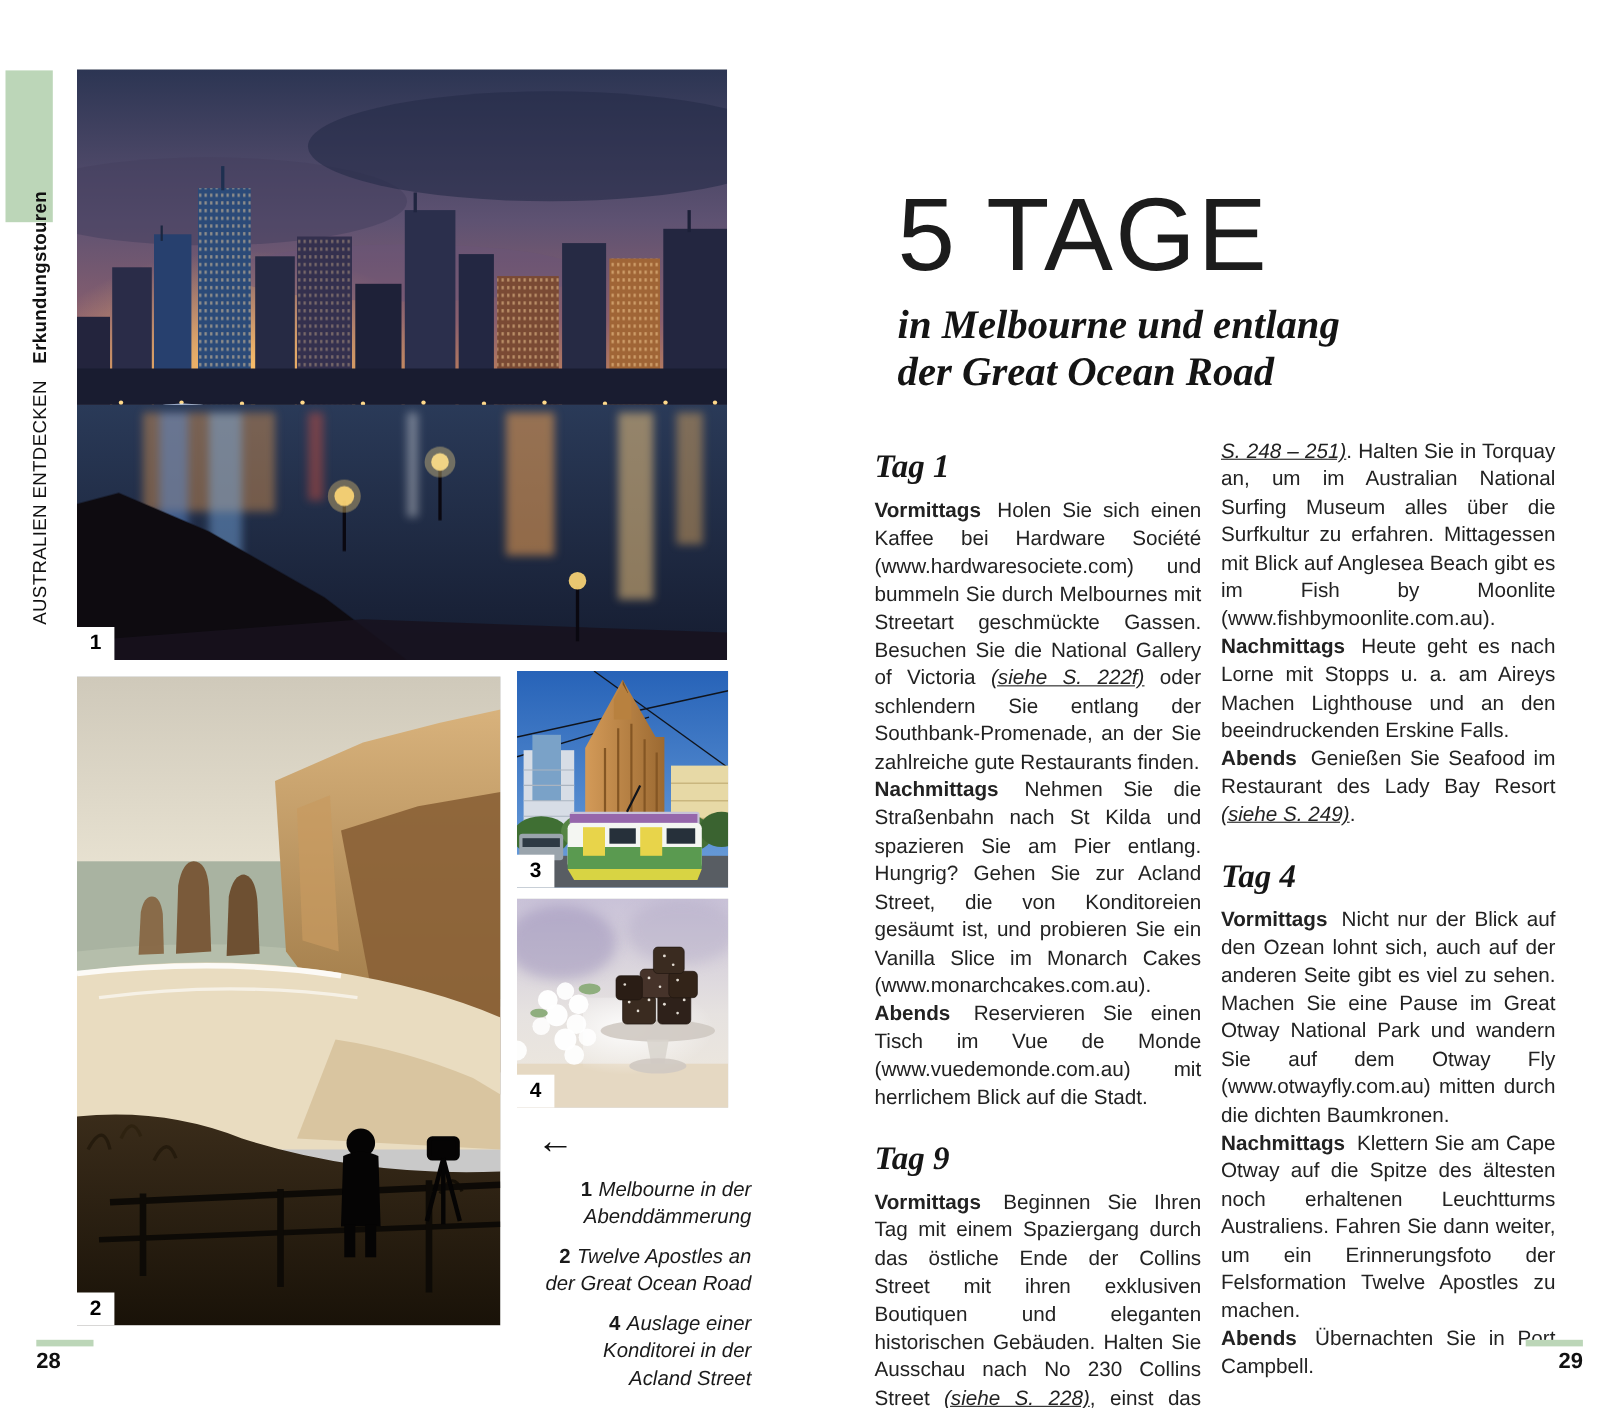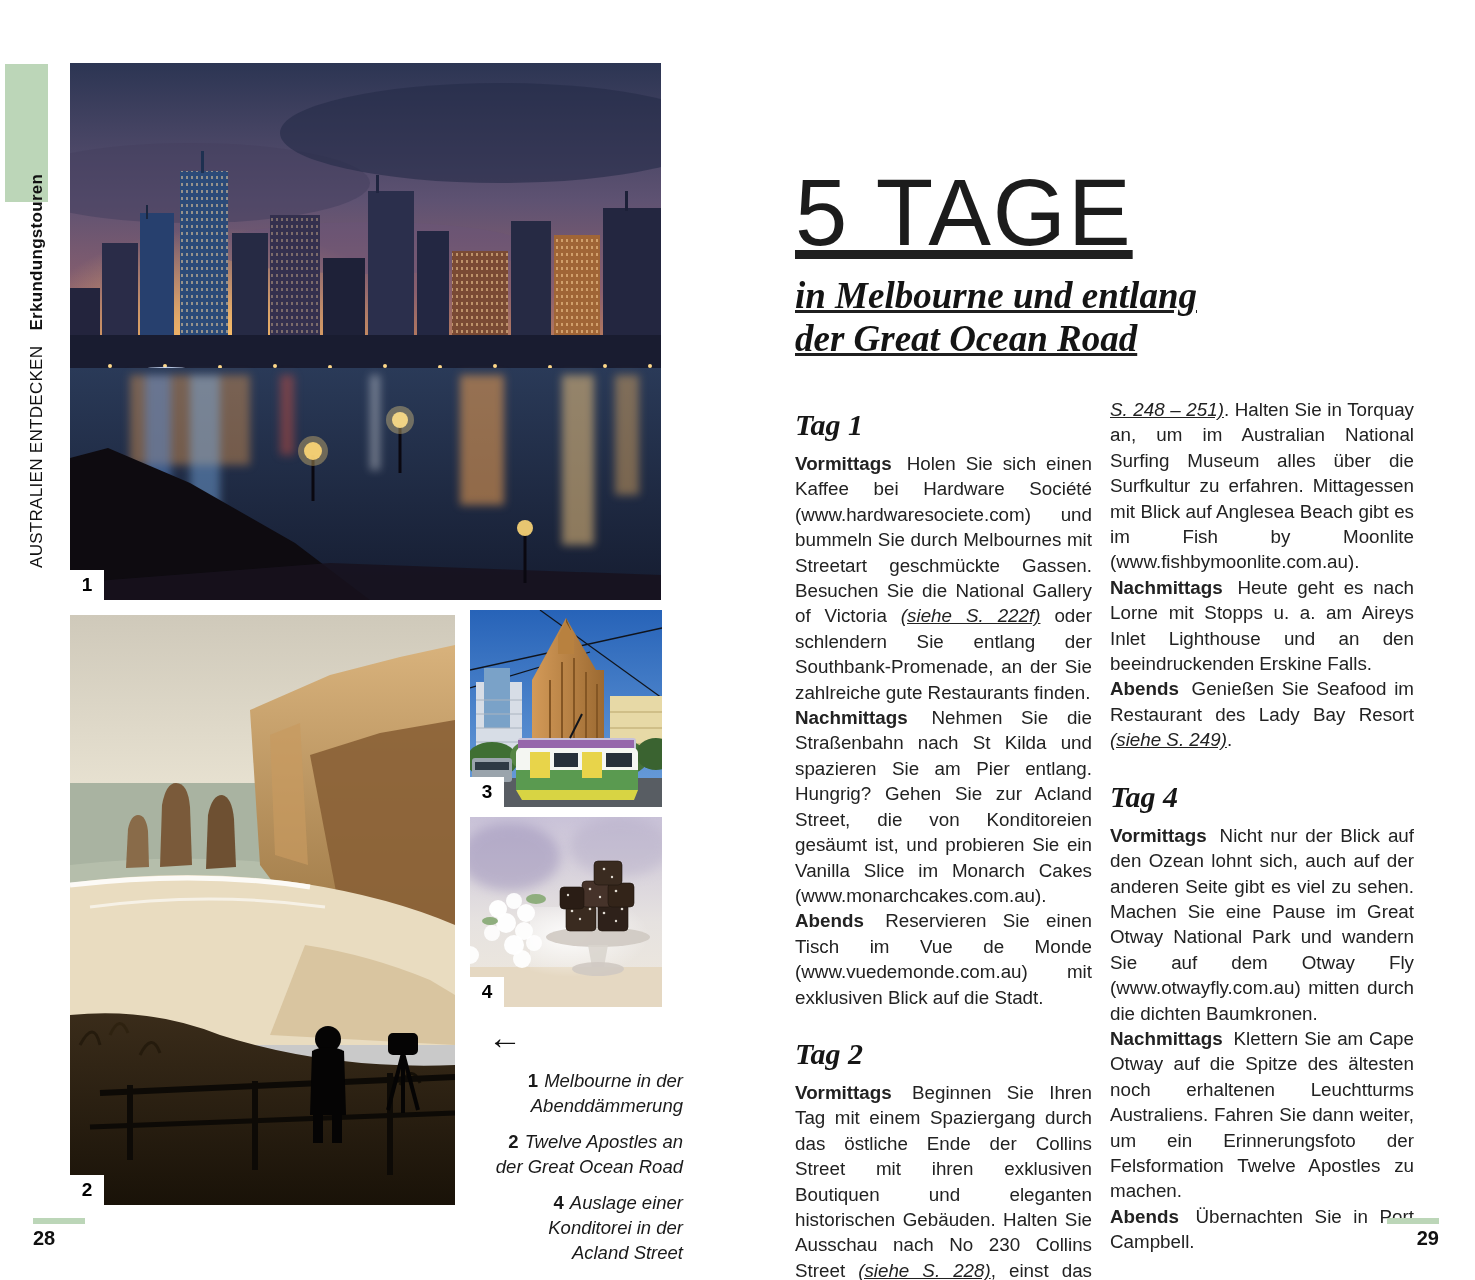--- a/index.html
+++ b/index.html
@@ -17,21 +17,21 @@
   #photo-3{left:470px;top:610px;width:192px;height:197px;}
   #photo-4{left:470px;top:817px;width:192px;height:190px;}
   .badge{position:absolute;left:0;bottom:0;width:34px;height:30px;background:#ffffff;
     display:flex;align-items:center;justify-content:center;font-weight:700;font-size:19px;color:#000;}
   
   #captions{left:488px;top:1022px;width:195px;}
   #caption-arrow{font-size:34px;line-height:30px;margin-bottom:16px;color:#111;}
   .cap-item{font-size:18.5px;line-height:25px;margin-bottom:11px;font-style:italic;color:#1a1a1a;text-align:right;}
   .cap-item .num{font-style:normal;font-weight:700;margin-right:6px;}
   
-  #title-block{left:795px;top:166px;width:620px;text-decoration:underline;}
+  #title-block{left:816px;top:166px;width:620px;}
   #title-main{font-size:94px;font-weight:100;letter-spacing:2px;line-height:1;color:#1c1c1c;
     font-stretch:condensed;}
   #title-sub{margin-top:14px;font-family:"Liberation Serif",serif;font-style:italic;font-weight:700;
     font-size:37px;line-height:1.17;color:#141414;}
   .col{position:absolute;top:388px;}
   #col-left{left:795px;width:297px;}
   #col-right{left:1110px;width:304px;}
   .day-label{font-family:"Liberation Serif",serif;font-style:italic;font-weight:700;
     font-size:30px;line-height:34px;margin:27px 0 9px 0;color:#161616;}
   .day-label.first{margin-top:20px;}
@@ -377,30 +377,30 @@
   <div id="title-sub">
     <span>in Melbourne und entlang</span><br>
     <span>der Great Ocean Road</span>
   </div>
 </div>
 
 <div class="col" id="col-left">
   <div class="day-label first">Tag 1</div>
   <p class="body-p"><span class="run-in">Vormittags</span><span> Holen Sie sich einen Kaffee bei Hardware Société (www.hardwaresociete.com) und bummeln Sie durch Melbournes mit Streetart geschmückte Gassen. Besuchen Sie die National Gallery of Victoria </span><span class="ref">(siehe S. 222f)</span><span> oder schlendern Sie entlang der Southbank-Promenade, an der Sie zahlreiche gute Restaurants finden.</span></p>
   <p class="body-p"><span class="run-in">Nachmittags</span><span> Nehmen Sie die Straßenbahn nach St Kilda und spazieren Sie am Pier entlang. Hungrig? Gehen Sie zur Acland Street, die von Konditoreien gesäumt ist, und probieren Sie ein Vanilla Slice im Monarch Cakes (www.monarchcakes.com.au).</span></p>
-  <p class="body-p"><span class="run-in">Abends</span><span> Reservieren Sie einen Tisch im Vue de Monde (www.vuedemonde.com.au) mit exklusiven Blick auf die Stadt.</span></p>
-
-  <div class="day-label">Tag 2</div>
+  <p class="body-p"><span class="run-in">Abends</span><span> Reservieren Sie einen Tisch im Vue de Monde (www.vuedemonde.com.au) mit herrlichem Blick auf die Stadt.</span></p>
+
+  <div class="day-label">Tag 9</div>
   <p class="body-p"><span class="run-in">Vormittags</span><span> Beginnen Sie Ihren Tag mit einem Spaziergang durch das östliche Ende der Collins Street mit ihren exklusiven Boutiquen und eleganten historischen Gebäuden. Halten Sie Ausschau nach No 230 Collins Street </span><span class="ref">(siehe S. 228)</span><span>, einst das höchste Gebäude der Stadt.</span></p>
 
 </div>
 
 <div class="col" id="col-right">
   <p class="body-p cont-start"><span class="ref">S. 248 – 251)</span><span>. Halten Sie in Torquay an, um im Australian National Surfing Museum alles über die Surfkultur zu erfahren. Mittagessen mit Blick auf Anglesea Beach gibt es im Fish by Moonlite (www.fishbymoonlite.com.au).</span></p>
-  <p class="body-p"><span class="run-in">Nachmittags</span><span> Heute geht es nach Lorne mit Stopps u. a. am Aireys Inlet Lighthouse und an den beeindruckenden Erskine Falls.</span></p>
+  <p class="body-p"><span class="run-in">Nachmittags</span><span> Heute geht es nach Lorne mit Stopps u. a. am Aireys Machen Lighthouse und an den beeindruckenden Erskine Falls.</span></p>
   <p class="body-p"><span class="run-in">Abends</span><span> Genießen Sie Seafood im Restaurant des Lady Bay Resort </span><span class="ref">(siehe S. 249)</span><span>.</span></p>
 
   <div class="day-label">Tag 4</div>
   <p class="body-p"><span class="run-in">Vormittags</span><span> Nicht nur der Blick auf den Ozean lohnt sich, auch auf der anderen Seite gibt es viel zu sehen. Machen Sie eine Pause im Great Otway National Park und wandern Sie auf dem Otway Fly (www.otwayfly.com.au) mitten durch die dichten Baumkronen.</span></p>
   <p class="body-p"><span class="run-in">Nachmittags</span><span> Klettern Sie am Cape Otway auf die Spitze des ältesten noch erhaltenen Leuchtturms Australiens. Fahren Sie dann weiter, um ein Erinnerungsfoto der Felsformation Twelve Apostles zu machen.</span></p>
   <p class="body-p"><span class="run-in">Abends</span><span> Übernachten Sie in Port Campbell.</span></p>
 
 </div>
 
 <div class="folio" id="folio-left">

